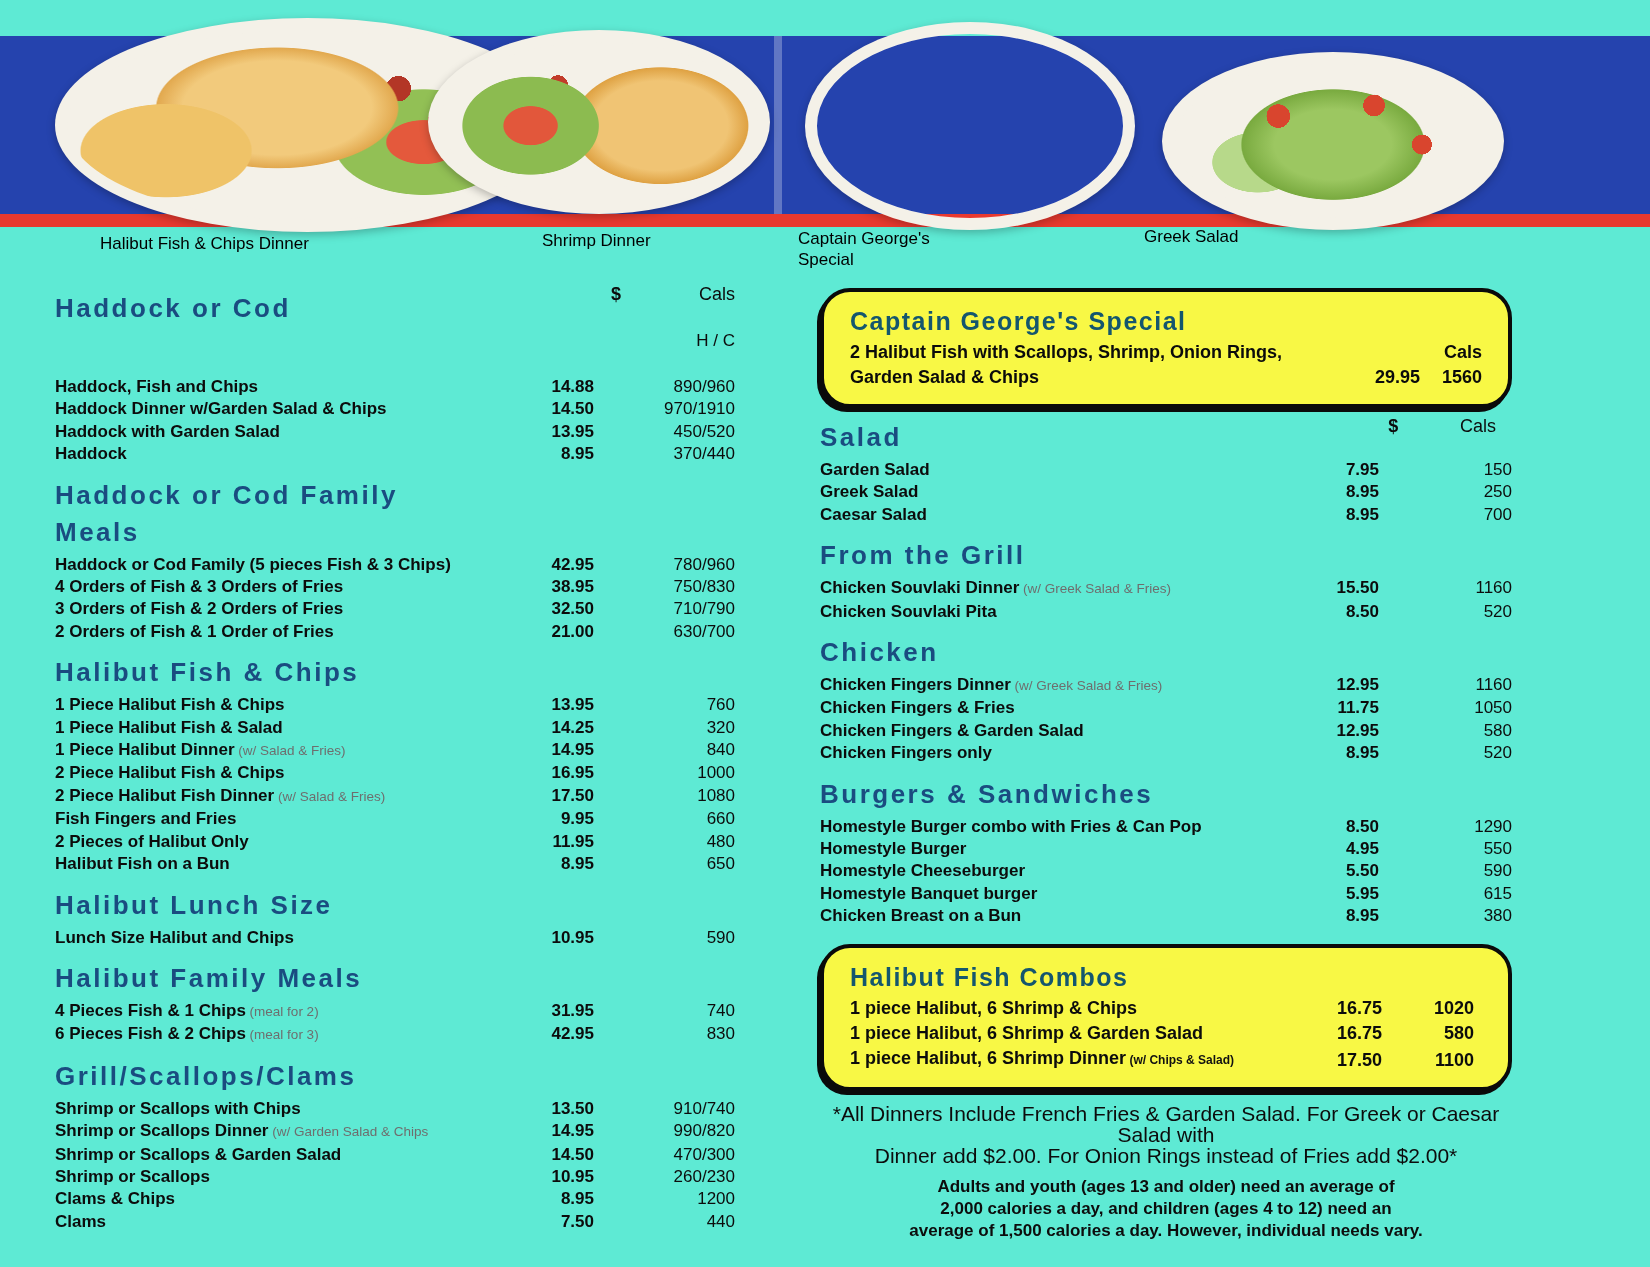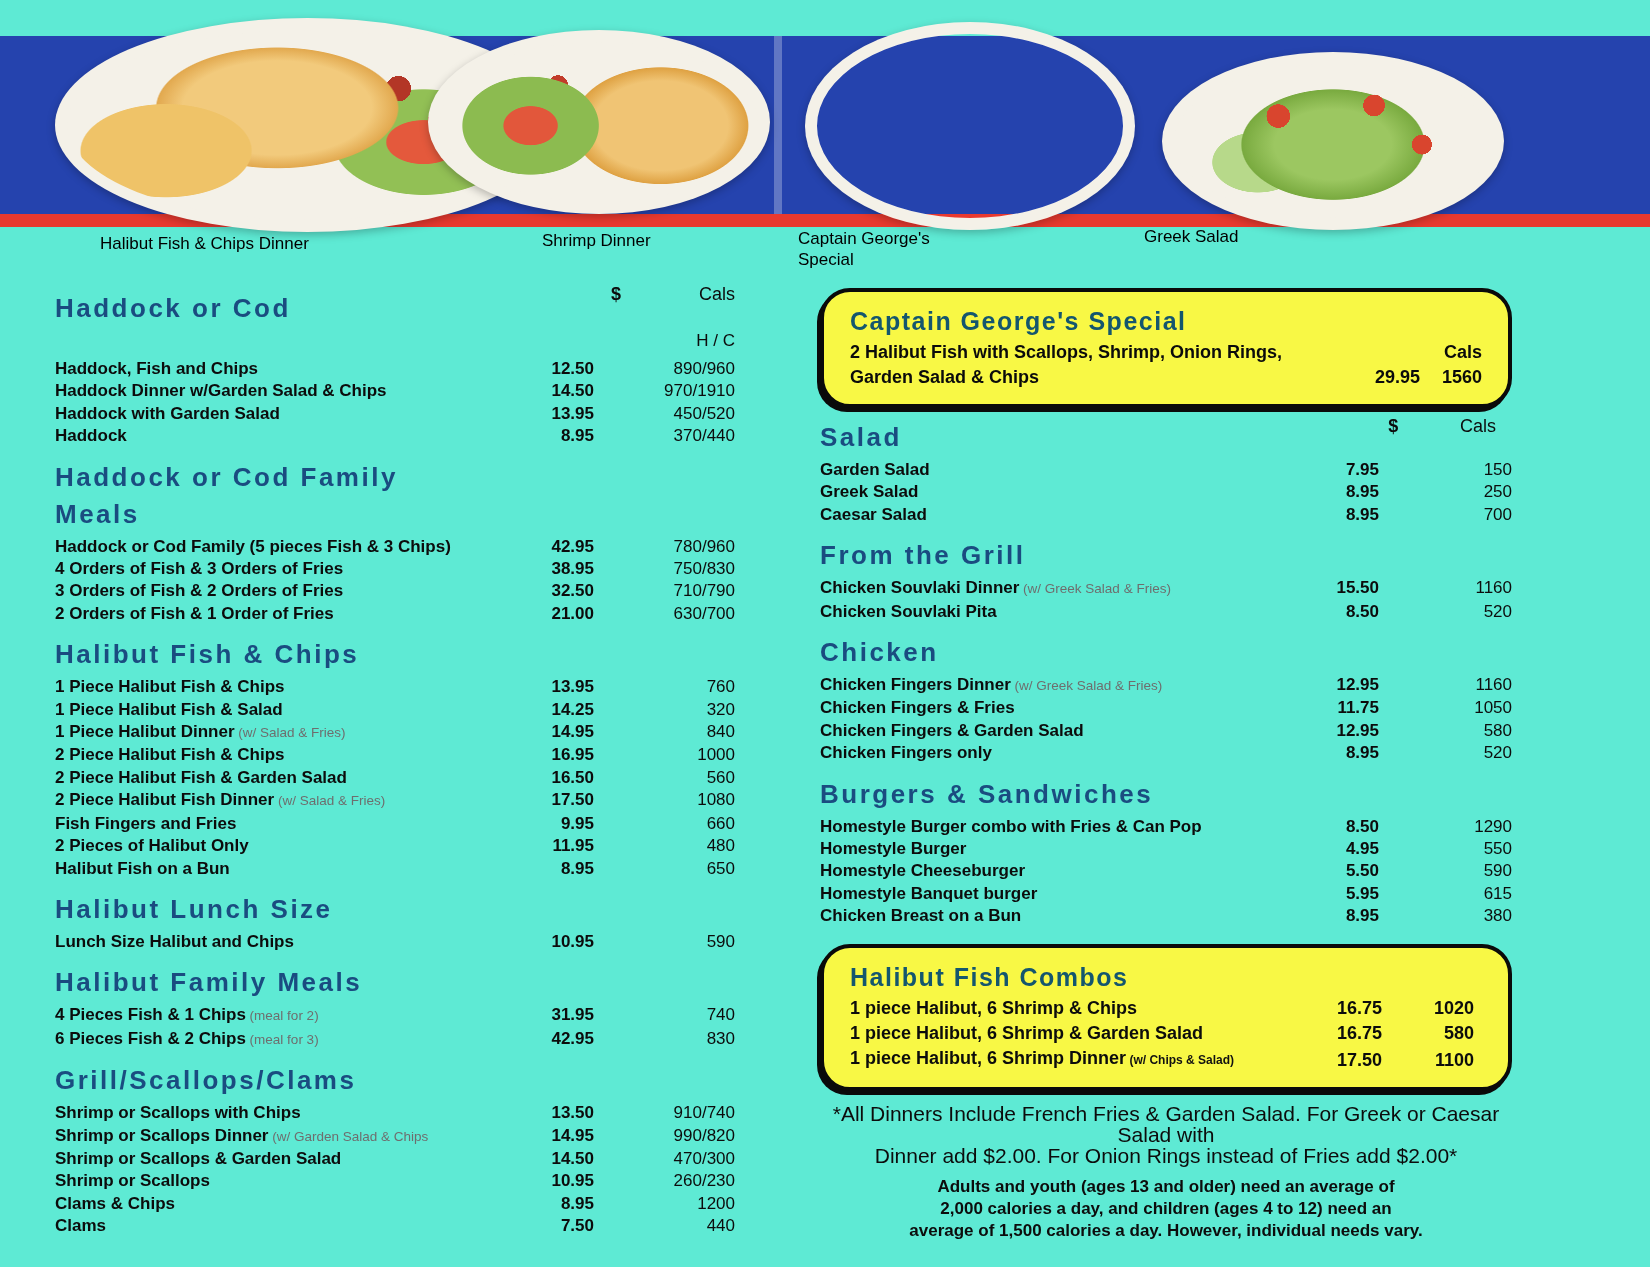--- a/index.html
+++ b/index.html
@@ -57,21 +57,21 @@
 
   .sec-title{font-size:26px;font-weight:800;color:#1a4c80;letter-spacing:2.5px;
              line-height:30px;margin:14px 0 7px 0;}
   .sec-title.first{margin-top:-12px;}
   .sec-title.second{margin-top:2px;}
 
   .col-header{display:flex;font-size:18px;line-height:22px;}
   .col-header .nm{flex:1;}
   .col-header .pr{width:78px;text-align:right;font-weight:700;padding-right:6px;}
   .col-header .cl{width:108px;text-align:right;font-weight:400;}
-  .hc-row{display:flex;font-size:17px;line-height:22px;margin:4px 0 6px 0;gap:29px;}
+  .hc-row{display:flex;font-size:17px;line-height:22px;margin:4px 0 24px 0;gap:29px;}
   .hc-row .sp{flex:1;}
   .hc-row .cl{width:108px;text-align:right;}
 
   .right-header{position:absolute;top:127px;right:0;width:185px;display:flex;font-size:18px;line-height:22px;}
   .right-header .pr{width:85px;text-align:right;font-weight:700;padding-right:14px;}
   .right-header .cl{width:100px;text-align:right;font-weight:400;padding-right:16px;}
 
   
   .ybox{background:#f8f845;border:4px solid #0a0a0a;border-radius:30px;
         box-shadow:-3px 4px 0 #0a0a0a;padding:12px 26px 14px 26px;box-sizing:border-box;}
@@ -116,21 +116,21 @@
       <span class="cl">Cals</span>
     </div>
     <div id="left-sections">
         <div class="sec-title first">Haddock or Cod</div>
         <div class="hc-row">
           <span class="sp"></span>
           <span class="cl">H / C</span>
         </div>
         <div class="menu-row">
           <span class="nm">Haddock, Fish and Chips</span>
-          <span class="pr">12.50</span>
+          <span class="pr">14.88</span>
           <span class="cl">890/960</span>
         </div>
         <div class="menu-row">
           <span class="nm">Haddock Dinner w/Garden Salad &amp; Chips</span>
           <span class="pr">14.50</span>
           <span class="cl">970/1910</span>
         </div>
         <div class="menu-row">
           <span class="nm">Haddock with Garden Salad</span>
           <span class="pr">13.95</span>
@@ -176,25 +176,20 @@
         </div>
         <div class="menu-row">
           <span class="nm">1 Piece Halibut Dinner<span class="note"> (w/ Salad &amp; Fries)</span></span>
           <span class="pr">14.95</span>
           <span class="cl">840</span>
         </div>
         <div class="menu-row">
           <span class="nm">2 Piece Halibut Fish &amp; Chips</span>
           <span class="pr">16.95</span>
           <span class="cl">1000</span>
-        </div>
-        <div class="menu-row">
-          <span class="nm">2 Piece Halibut Fish &amp; Garden Salad</span>
-          <span class="pr">16.50</span>
-          <span class="cl">560</span>
         </div>
         <div class="menu-row">
           <span class="nm">2 Piece Halibut Fish Dinner<span class="note"> (w/ Salad &amp; Fries)</span></span>
           <span class="pr">17.50</span>
           <span class="cl">1080</span>
         </div>
         <div class="menu-row">
           <span class="nm">Fish Fingers and Fries</span>
           <span class="pr">9.95</span>
           <span class="cl">660</span>

